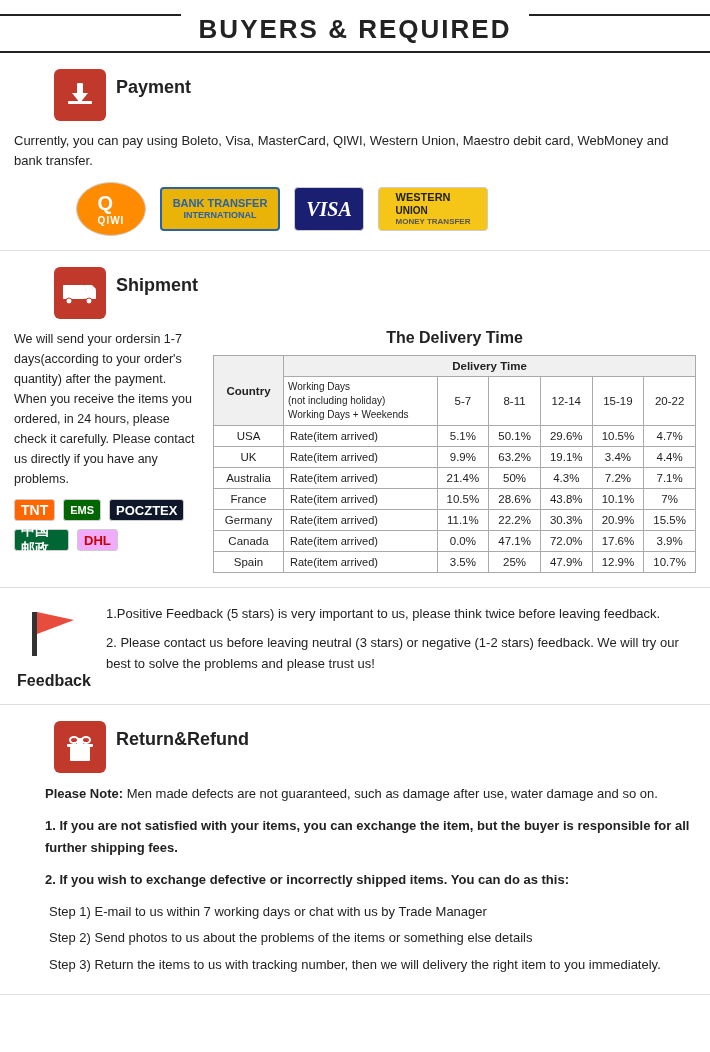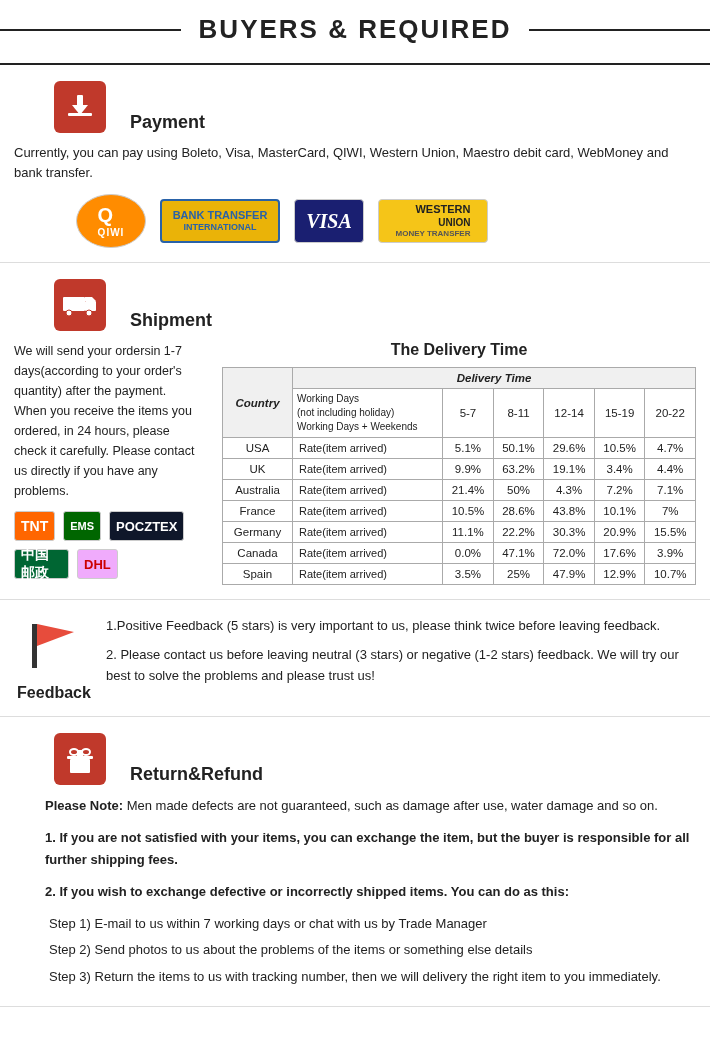--- a/index.html
+++ b/index.html
@@ -1,21 +1,21 @@
 <!DOCTYPE html>
 <html><head>
   <meta charset="utf-8">
   <style>
     * { box-sizing: border-box; margin: 0; padding: 0; }
     body { font-family: Arial, sans-serif; font-size: 13px; background: #fff; color: #222; width: 710px; }
 
     
     .page-header {
-      display: flex; align-items: center; justify-content: center;
-      padding: 14px 0 18px;
+      display: flex; align-items: flex-start; justify-content: center;
+      padding: 14px 0 6px;
       border-bottom: 2px solid #222;
     }
     .page-header::before, .page-header::after {
       content: ''; flex: 1; height: 2px; background: #222;
     }
     .page-header h1 {
       font-size: 26px; font-weight: bold; letter-spacing: 2px;
       padding: 0 18px; white-space: nowrap;
     }
 
@@ -35,56 +35,56 @@
       border: 1px solid #ccc; border-radius: 4px; padding: 4px 8px;
       font-size: 12px; font-weight: bold; display: flex; align-items: center; justify-content: center;
       height: 44px;
     }
     .qiwi-logo { background: #ff8c00; color: white; font-size: 14px; font-weight: bold; width: 70px; border-radius: 50%; height: 54px; }
     .bank-logo { background: #eab308; border: 2px solid #2962a8; color: #2962a8; font-size: 10px; font-weight: bold; width: 120px; }
     .visa-logo { background: #1a1f71; color: white; font-size: 18px; font-weight: bold; font-style: italic; width: 70px; }
     .wu-logo { background: #f5c518; color: #222; font-size: 9px; font-weight: bold; width: 110px; text-align: center; }
 
     
-    .shipment-content { display: flex; gap: 23px; }
+    .shipment-content { display: flex; gap: 14px; }
     .shipment-left { width: 185px; flex-shrink: 0; }
     .shipment-right { flex: 1; }
     .shipment-text { font-size: 12.5px; line-height: 1.6; margin-bottom: 10px; }
     .shipment-logos { display: flex; flex-wrap: wrap; gap: 8px; margin-top: 8px; }
     .ship-logo {
       border: 1px solid #ccc; border-radius: 3px; padding: 2px 6px;
-      font-size: 11px; font-weight: bold; display: flex; align-items: center; height: 30px;
+      font-size: 11px; font-weight: bold; display: flex; align-items: center; height: 22px;
     }
     .tnt-logo { background: #ff6600; color: white; font-size: 14px; font-weight: bold; }
     .ems-logo { background: #006600; color: white; }
     .pocztex-logo { background: #0f172a; color: white; font-size: 13px; }
     .chinapost-logo { background: #006633; color: white; font-size: 14px; width: 55px; }
     .dhl-logo { background: #f0abfc; color: #cc0000; font-size: 13px; font-weight: 900; }
 
     
     .delivery-title { text-align: center; font-size: 16px; font-weight: bold; margin-bottom: 8px; }
     table { border-collapse: collapse; width: 100%; font-size: 11.5px; }
     th, td { border: 1px solid #aaa; padding: 4px 5px; text-align: center; }
-    th { background: #f0f0f0; font-style: italic; }
+    th { background: #f0f0f0; }
     .col-country { width: 70px; }
     td.rate-cell { text-align: left; font-size: 11px; padding-left: 6px; }
     .days-cell { font-size: 10px; text-align: left; padding: 3px 4px; line-height: 1.4; }
 
     
     .feedback-content { display: flex; gap: 12px; }
     .feedback-icon-wrap { width: 80px; flex-shrink: 0; display: flex; flex-direction: column; align-items: center; }
     .feedback-text { flex: 1; line-height: 1.6; font-size: 13px; }
     .feedback-text p { margin-bottom: 8px; }
 
     
     .return-text { line-height: 1.7; font-size: 13px; }
     .return-text p { margin-bottom: 10px; margin-left: 31px; }
     .return-text .bold { font-weight: bold; }
 
-    .section-label-row { display: flex; align-items: flex-end; gap: 24px; margin-bottom: 10px; padding-left: 40px; }
+    .section-label-row { display: flex; align-items: flex-start; gap: 10px; margin-bottom: 10px; padding-left: 40px; }
   </style>
 </head>
 <body>
 
 <div class="page-header">
   <h1>BUYERS &amp; REQUIRED</h1>
 </div>
 
 <div class="section">
   <div class="section-label-row">
@@ -109,21 +109,21 @@
     <div class="payment-logo bank-logo">
       <div style="text-align:center; line-height:1.3;">
         <div style="font-size:11px; font-weight:bold; color:#2962a8;">BANK TRANSFER</div>
         <div style="font-size:9px; color:#2962a8;">INTERNATIONAL</div>
       </div>
     </div>
     <div class="payment-logo visa-logo">
       <span style="font-style:italic; font-size:20px; font-weight:900; color:white; font-family: serif;">VISA</span>
     </div>
     <div class="payment-logo wu-logo">
-      <div style="text-align:right; line-height:1.3;">
+      <div style="text-align:left; line-height:1.3;">
         <div style="font-size:11px; font-weight:900; color:#222;">WESTERN</div>
         <div style="font-size:10px; font-weight:900; color:#222;">UNION</div>
         <div style="font-size:8px; color:#555;">MONEY TRANSFER</div>
       </div>
     </div>
   </div>
 </div>
 
 <div class="section">
   <div class="section-label-row">

